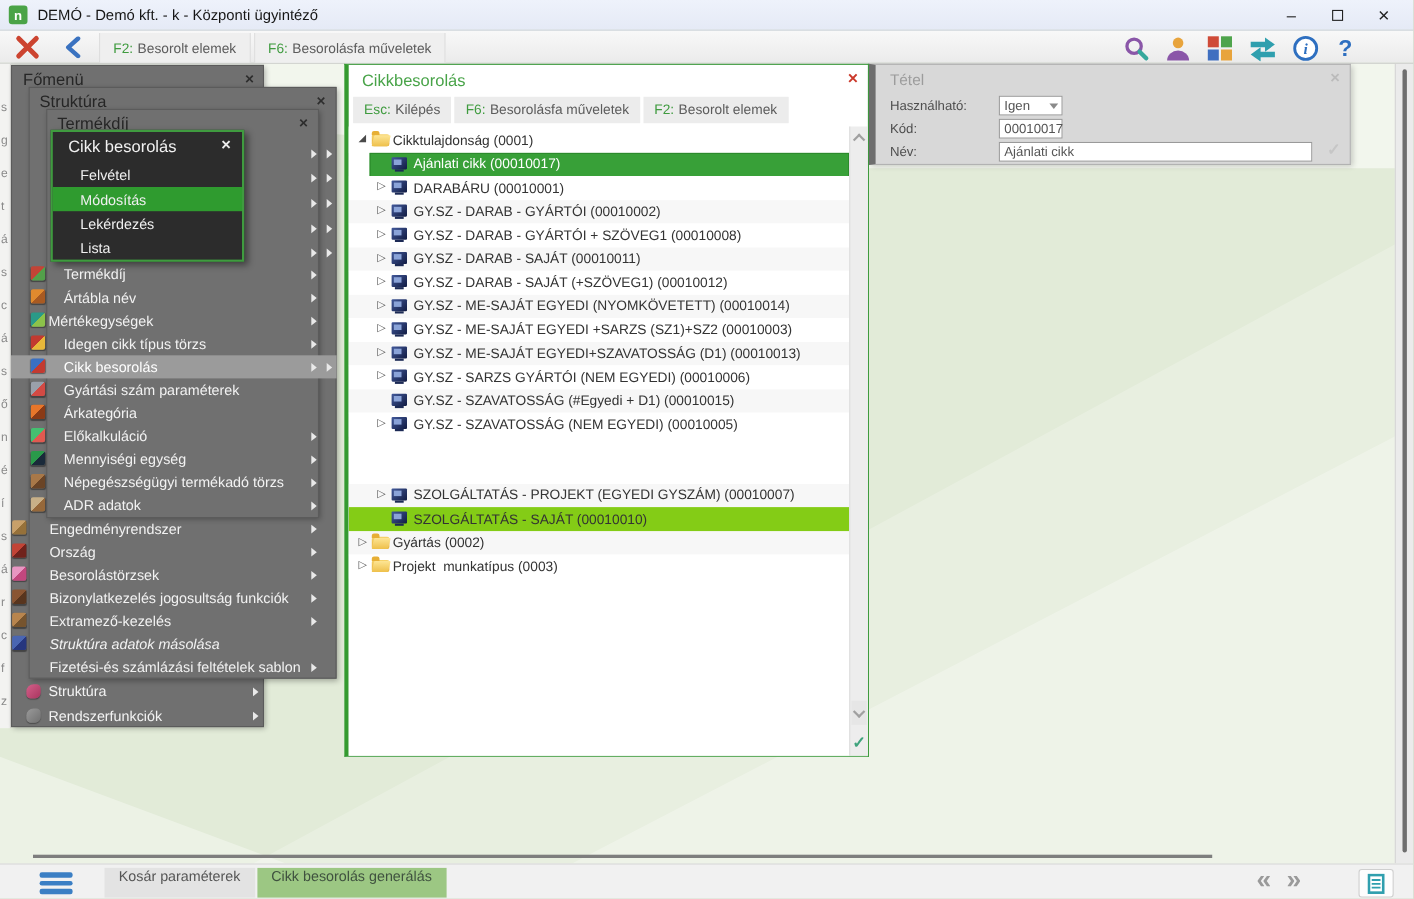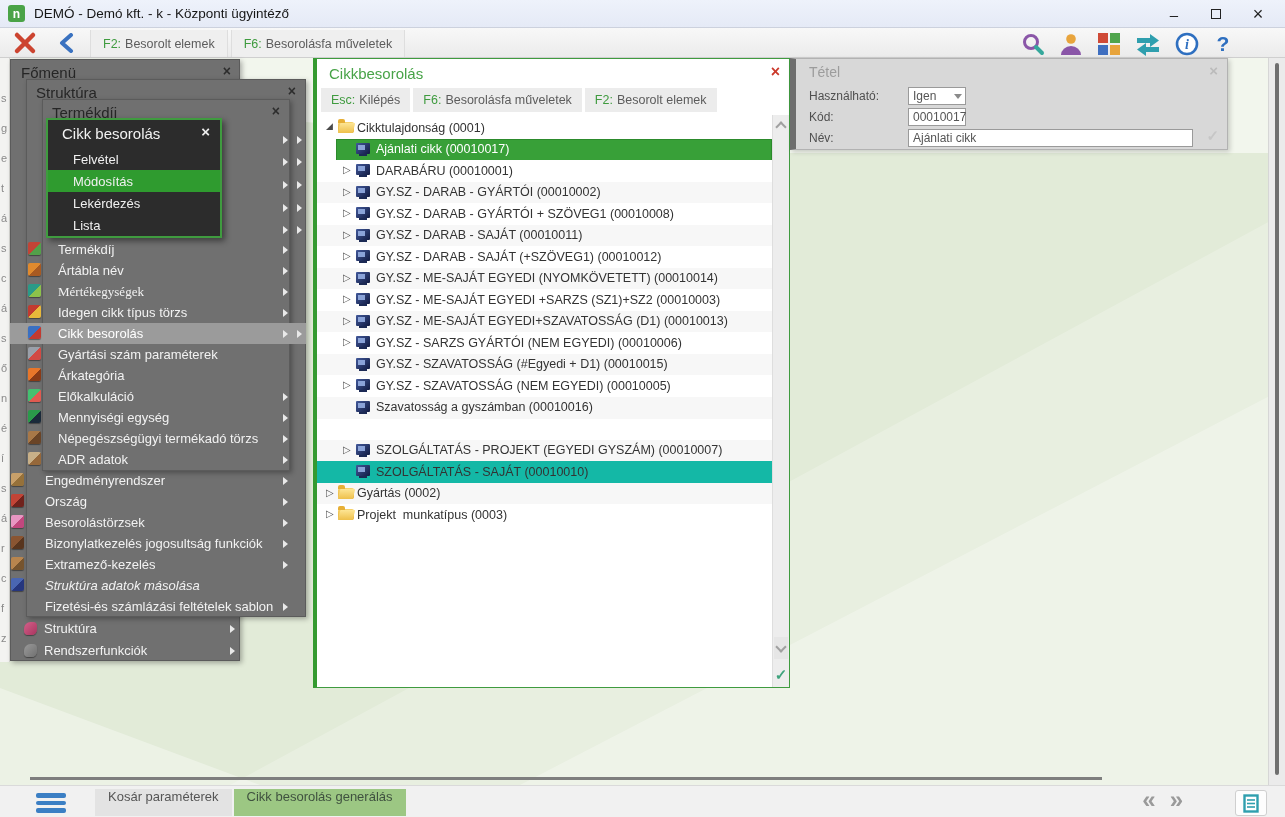--- a/index.html
+++ b/index.html
@@ -216,21 +216,21 @@
 
   <div id="menu-layer">
       <div class="mitem" style="left: 44px; top: 239px; width: 244px; padding-left: 14px;">
         <span>Termékdíj</span>
         <span class="marrow" style="left: 239px; top: 6.5px;"></span>
       </div>
       <div class="mitem" style="left: 44px; top: 260px; width: 244px; padding-left: 14px;">
         <span>Ártábla név</span>
         <span class="marrow" style="left: 239px; top: 6.5px;"></span>
       </div>
-      <div class="mitem" style="left: 44px; top: 281px; width: 244px; padding-left: 14px; font-family: Liberation Serif, serif;">
+      <div class="mitem" style="left: 44px; top: 281px; width: 244px; ">
         <span>Mértékegységek</span>
         <span class="marrow" style="left: 239px; top: 6.5px;"></span>
       </div>
       <div class="mitem" style="left: 44px; top: 302px; width: 244px; padding-left: 14px;">
         <span>Idegen cikk típus törzs</span>
         <span class="marrow" style="left: 239px; top: 6.5px;"></span>
       </div>
       <div class="mitem hl" style="left: 10px; top: 323px; width: 296px; padding-left: 48px;">
         <span>Cikk besorolás</span>
         <span class="marrow" style="left: 273px; top: 6.5px;"></span>
@@ -421,30 +421,26 @@
         </div>
         <div class="trow" style="top: 238.5px; background: rgb(247, 247, 247);">
           <span class="ic-mon" style="left: 39px;"></span>
           <span class="tlab" style="left: 59px;">GY.SZ - SZAVATOSSÁG (#Egyedi + D1) (00010015)</span>
         </div>
         <div class="trow" style="top: 260px; background: rgb(255, 255, 255);">
           <span class="texp" style="left: 26px; font-size: 10px; color: rgb(85, 85, 85);">▷</span>
           <span class="ic-mon" style="left: 39px;"></span>
           <span class="tlab" style="left: 59px;">GY.SZ - SZAVATOSSÁG (NEM EGYEDI) (00010005)</span>
         </div>
-        <div class="trow" style="top: 281.5px; background: rgb(247, 247, 247);">
-          <span class="ic-mon" style="left: 39px;"></span>
-          <span class="tlab" style="left: 59px;">Szavatosság a gyszámban (00010016)</span>
-        </div>
         <div class="trow" style="top: 324.5px; background: rgb(247, 247, 247);">
           <span class="texp" style="left: 26px; font-size: 10px; color: rgb(85, 85, 85);">▷</span>
           <span class="ic-mon" style="left: 39px;"></span>
           <span class="tlab" style="left: 59px;">SZOLGÁLTATÁS - PROJEKT (EGYEDI GYSZÁM) (00010007)</span>
         </div>
-        <div class="trow" style="top: 346px; background: #14b8a6;">
+        <div class="trow" style="top: 346px; background: #84cc16;">
           <span class="ic-mon" style="left: 39px;"></span>
           <span class="tlab" style="left: 59px;">SZOLGÁLTATÁS - SAJÁT (00010010)</span>
         </div>
         <div class="trow" style="top: 367.5px; background: rgb(247, 247, 247);">
           <span class="texp" style="left: 9px; font-size: 10px; color: rgb(85, 85, 85);">▷</span>
           <span class="ic-folder" style="left: 21px;"></span>
           <span class="tlab" style="left: 40px;">Gyártás (0002)</span>
         </div>
         <div class="trow" style="top: 389px; background: rgb(255, 255, 255);">
           <span class="texp" style="left: 9px; font-size: 10px; color: rgb(85, 85, 85);">▷</span>

